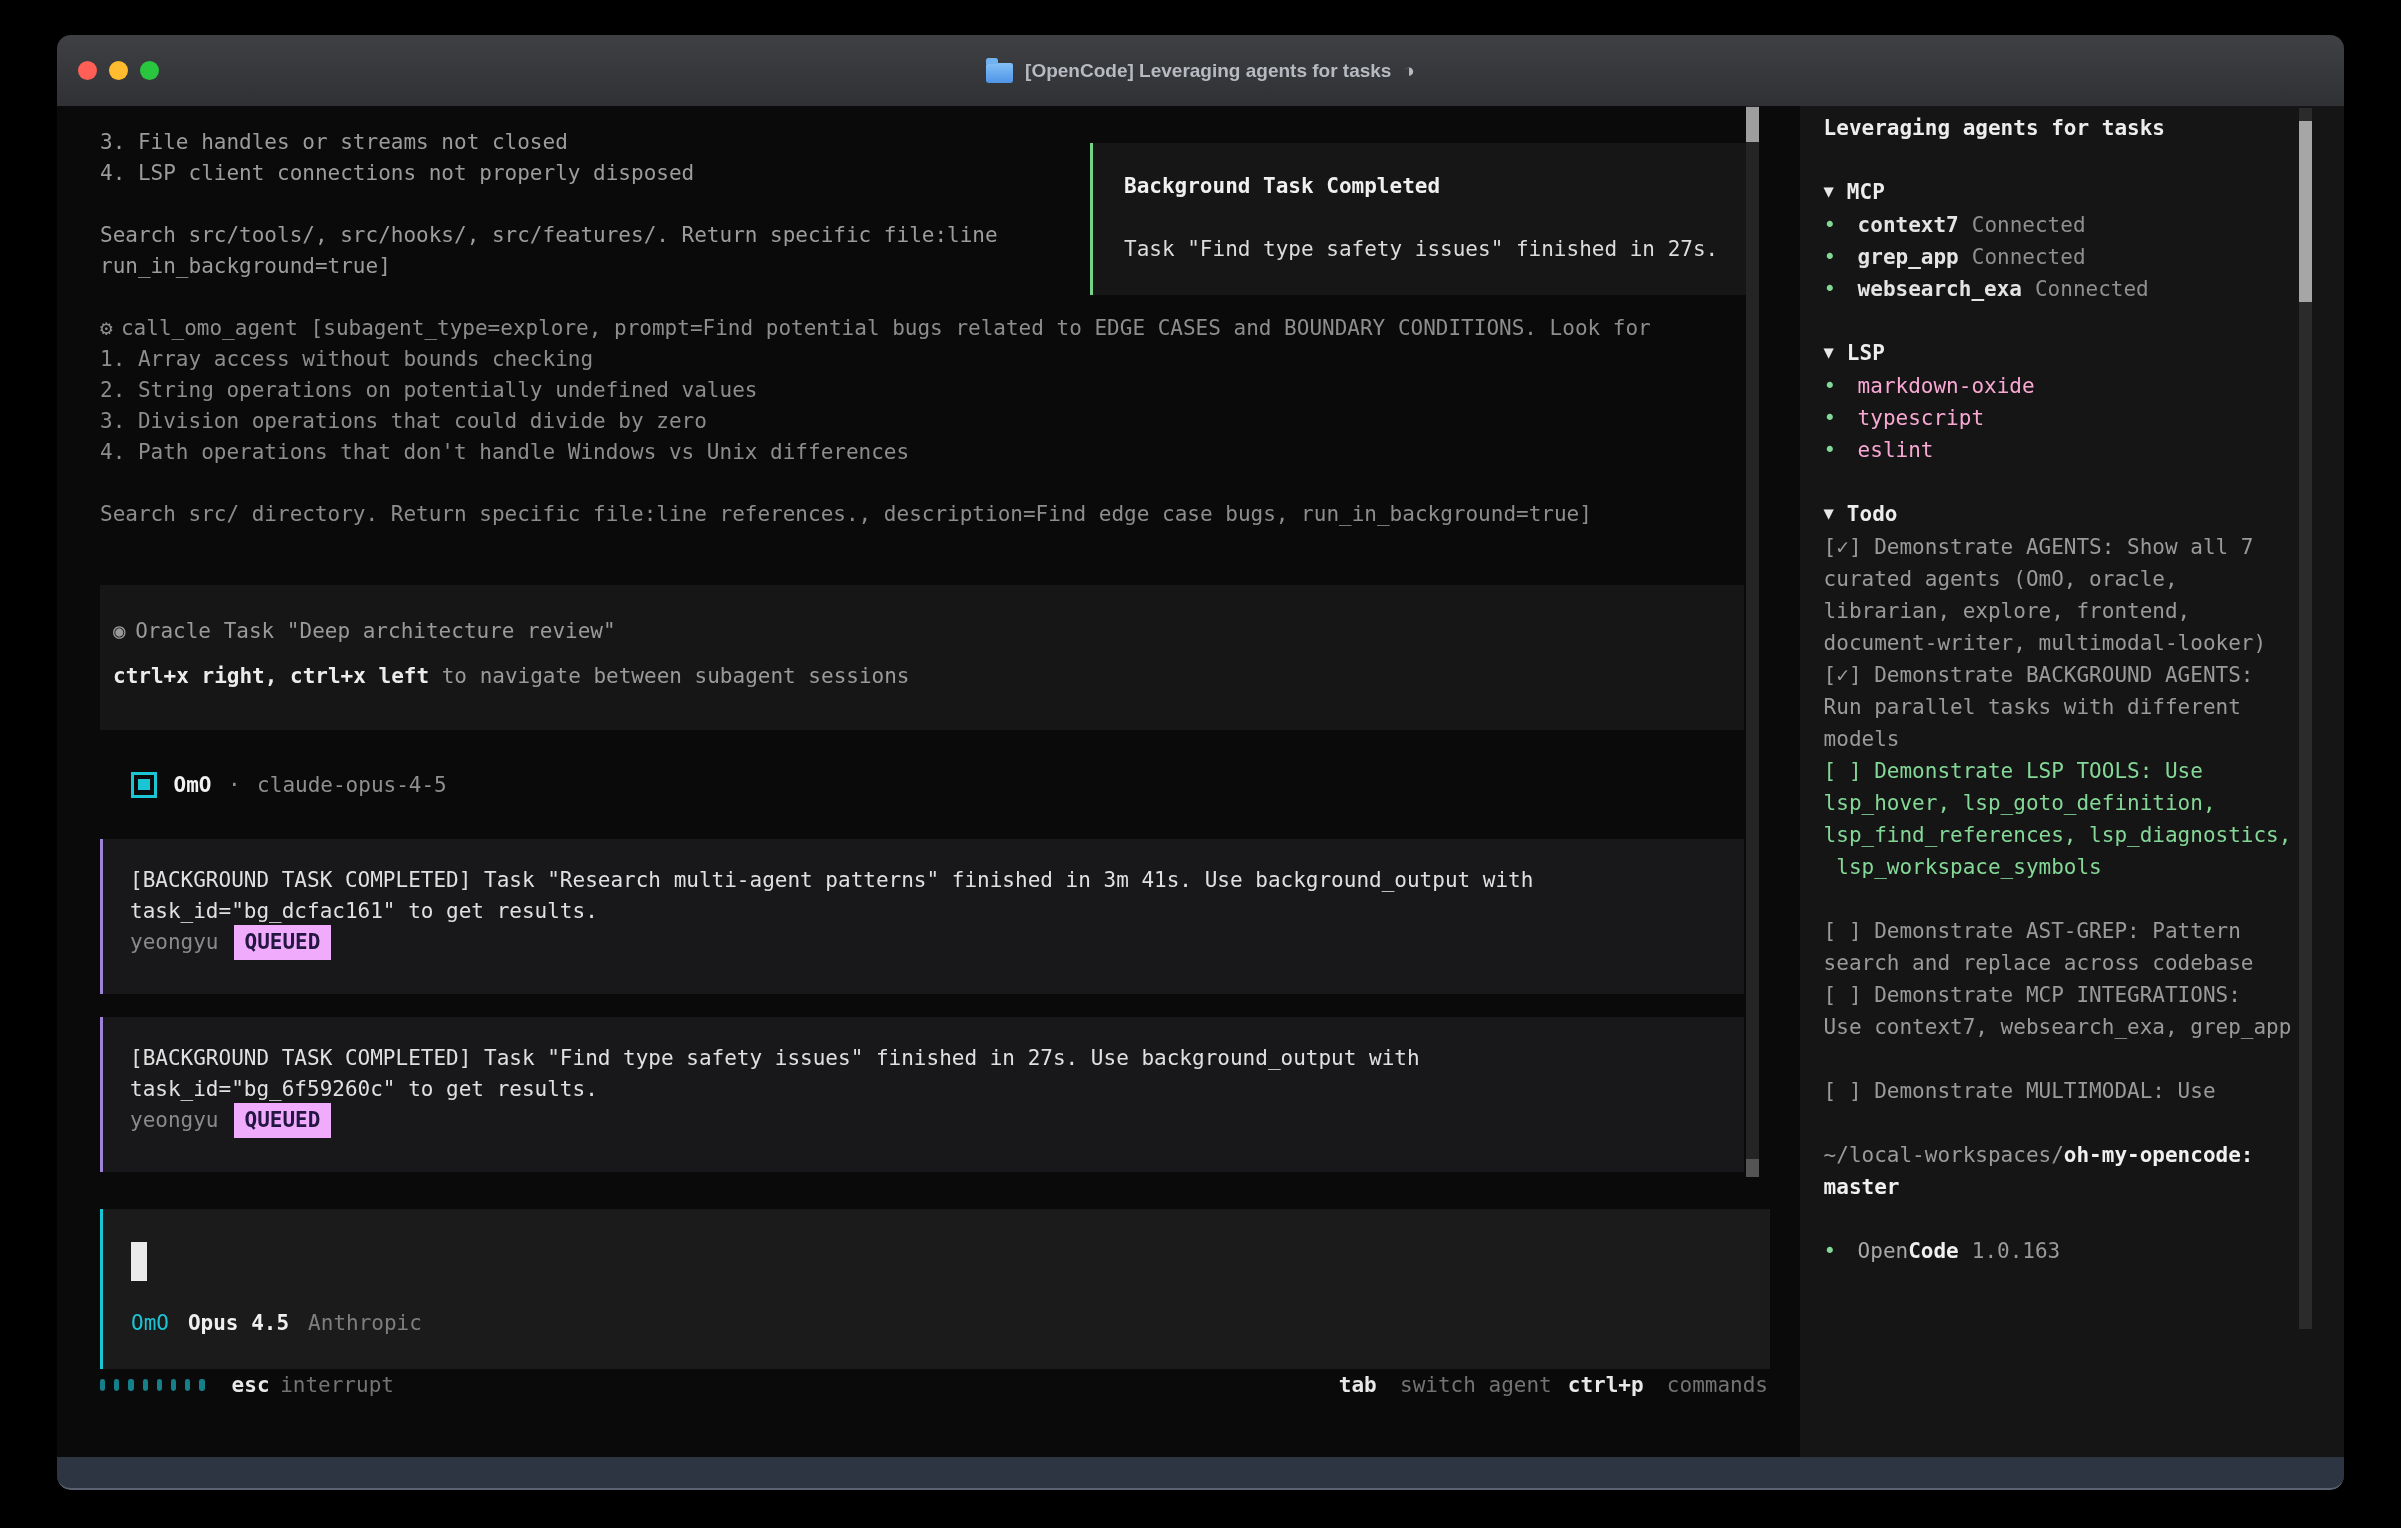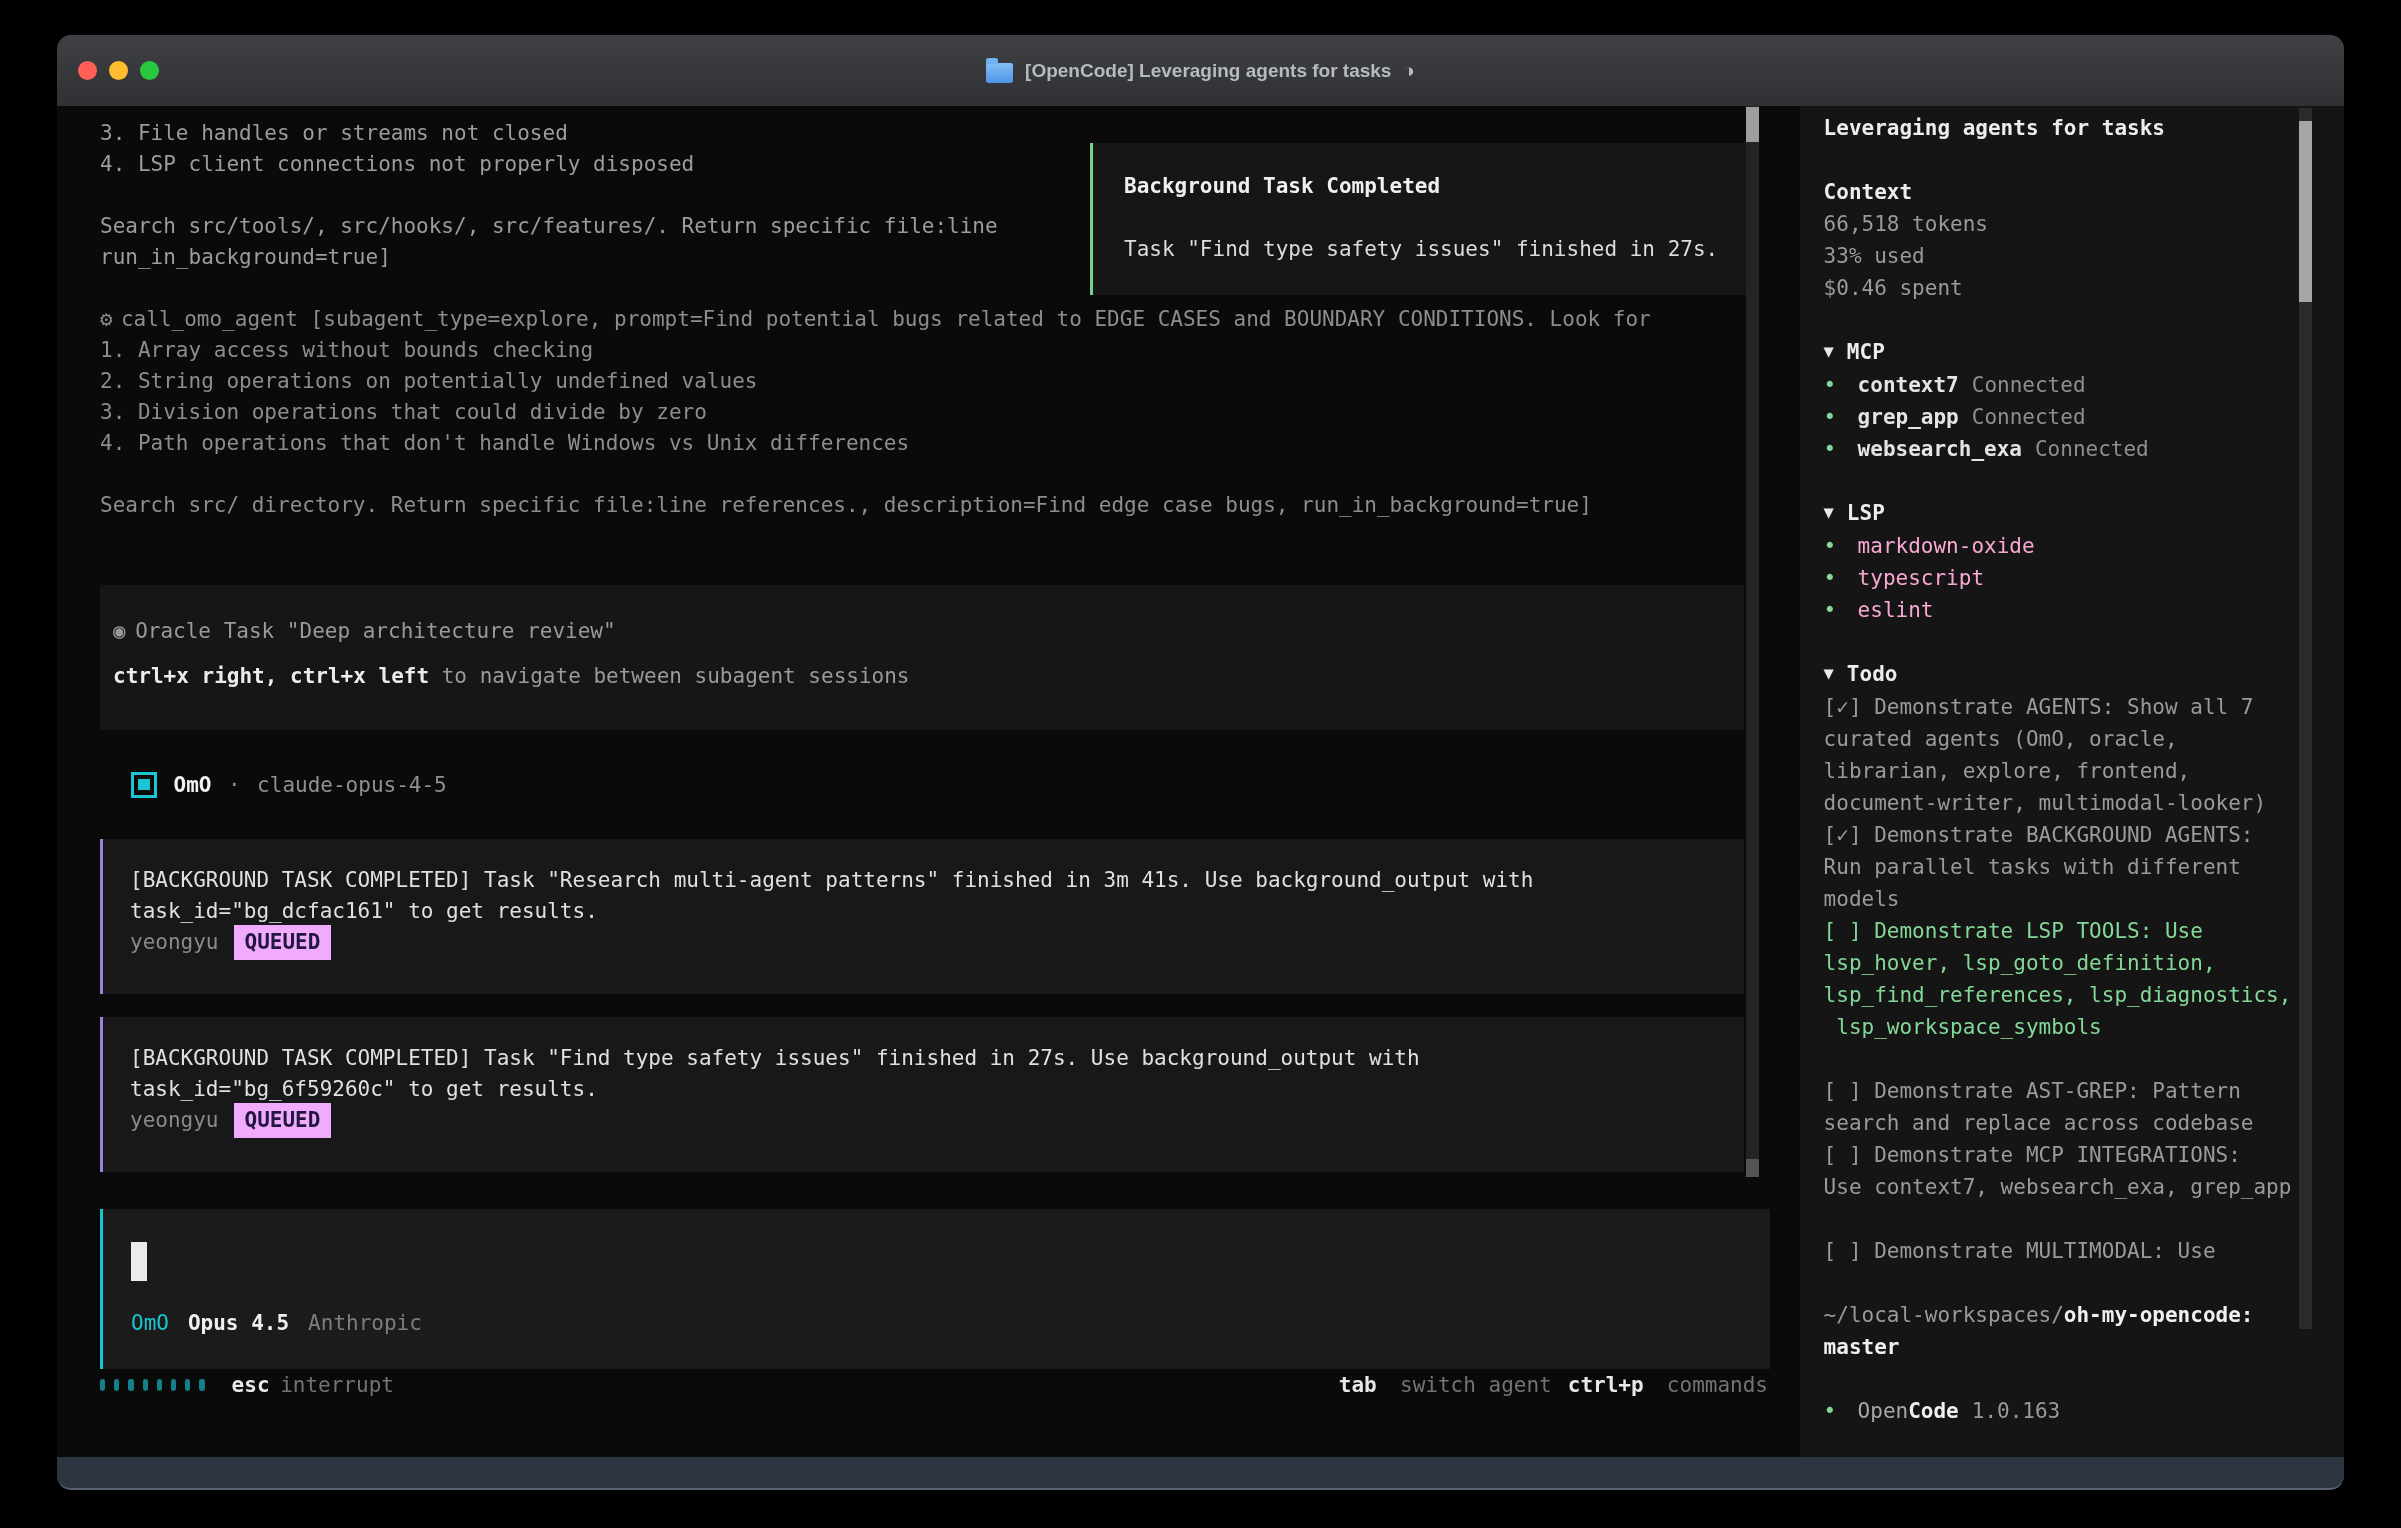--- a/index.html
+++ b/index.html
@@ -18,21 +18,21 @@
   .light.red { background:#ff5f57; } .light.yellow { background:#febc2e; } .light.green { background:#29c73f; }
   .title-wrap { display:flex; align-items:center; gap:11.8px; color:#b7bbc1;
                 font-family:"Liberation Sans","DejaVu Sans",sans-serif; font-weight:bold; font-size:19px; }
   .folder { position:relative; width:27px; height:20px; margin-top:4.1px;
             background:linear-gradient(#84bff6,#4e95e6); border-radius:2.4px; }
   .folder::before { content:""; position:absolute; top:-4.7px; left:0; width:11.8px; height:5.9px;
                     background:#73b2f1; border-radius:2.4px 2.4px 0 0; }
 
   
   .main { position:absolute; left:0; top:71px; width:1743px; bottom:33px; background:#0a0a0a; }
-  .chat-flow { position:absolute; left:43px; top:12px; font-size:21px; line-height:31px;
+  .chat-flow { position:absolute; left:43px; top:21px; font-size:21px; line-height:31px;
                color:#9c9c9c; white-space:pre; }
   .chat-flow .tool { color:#8d8d8d; }
   .gear { color:#8d8d8d; margin-right:8.3px; }
 
   .notif { position:absolute; left:1033px; top:37px; width:662px; height:152px;
            background:#161616; border-left:3px solid #74d28a; border-right:3px solid #74d28a;
            box-sizing:border-box; padding:28px 0 0 31px; font-size:21px; }
   .notif-title { color:#f0f0f0; font-weight:bold; line-height:31px; }
   .notif-body  { color:#dcdcdc; line-height:31px; margin-top:32px; }
 
@@ -207,26 +207,20 @@
 
     <div class="chat-scrollbar">
       <div class="chat-thumb-top"></div>
       <div class="chat-thumb-bottom"></div>
     </div>
   </div>
 
   <div class="sidebar">
     <div class="sb-title">Leveraging agents for tasks</div>
 
-    <div class="sb-section">
-      <div class="sb-heading">Context</div>
-      <div class="sb-line">66,518 tokens</div>
-      <div class="sb-line">33% used</div>
-      <div class="sb-line">$0.46 spent</div>
-    </div>
 
     <div class="sb-section">
       <div class="sb-heading"><span class="tri">▼</span><span>MCP</span></div>
       <div class="sb-item">
           <span class="blt">•</span>
           <span><span class="mcp-name">context7</span><span class="mcp-status">Connected</span></span>
         </div>
       <div class="sb-item">
           <span class="blt">•</span>
           <span><span class="mcp-name">grep_app</span><span class="mcp-status">Connected</span></span>

